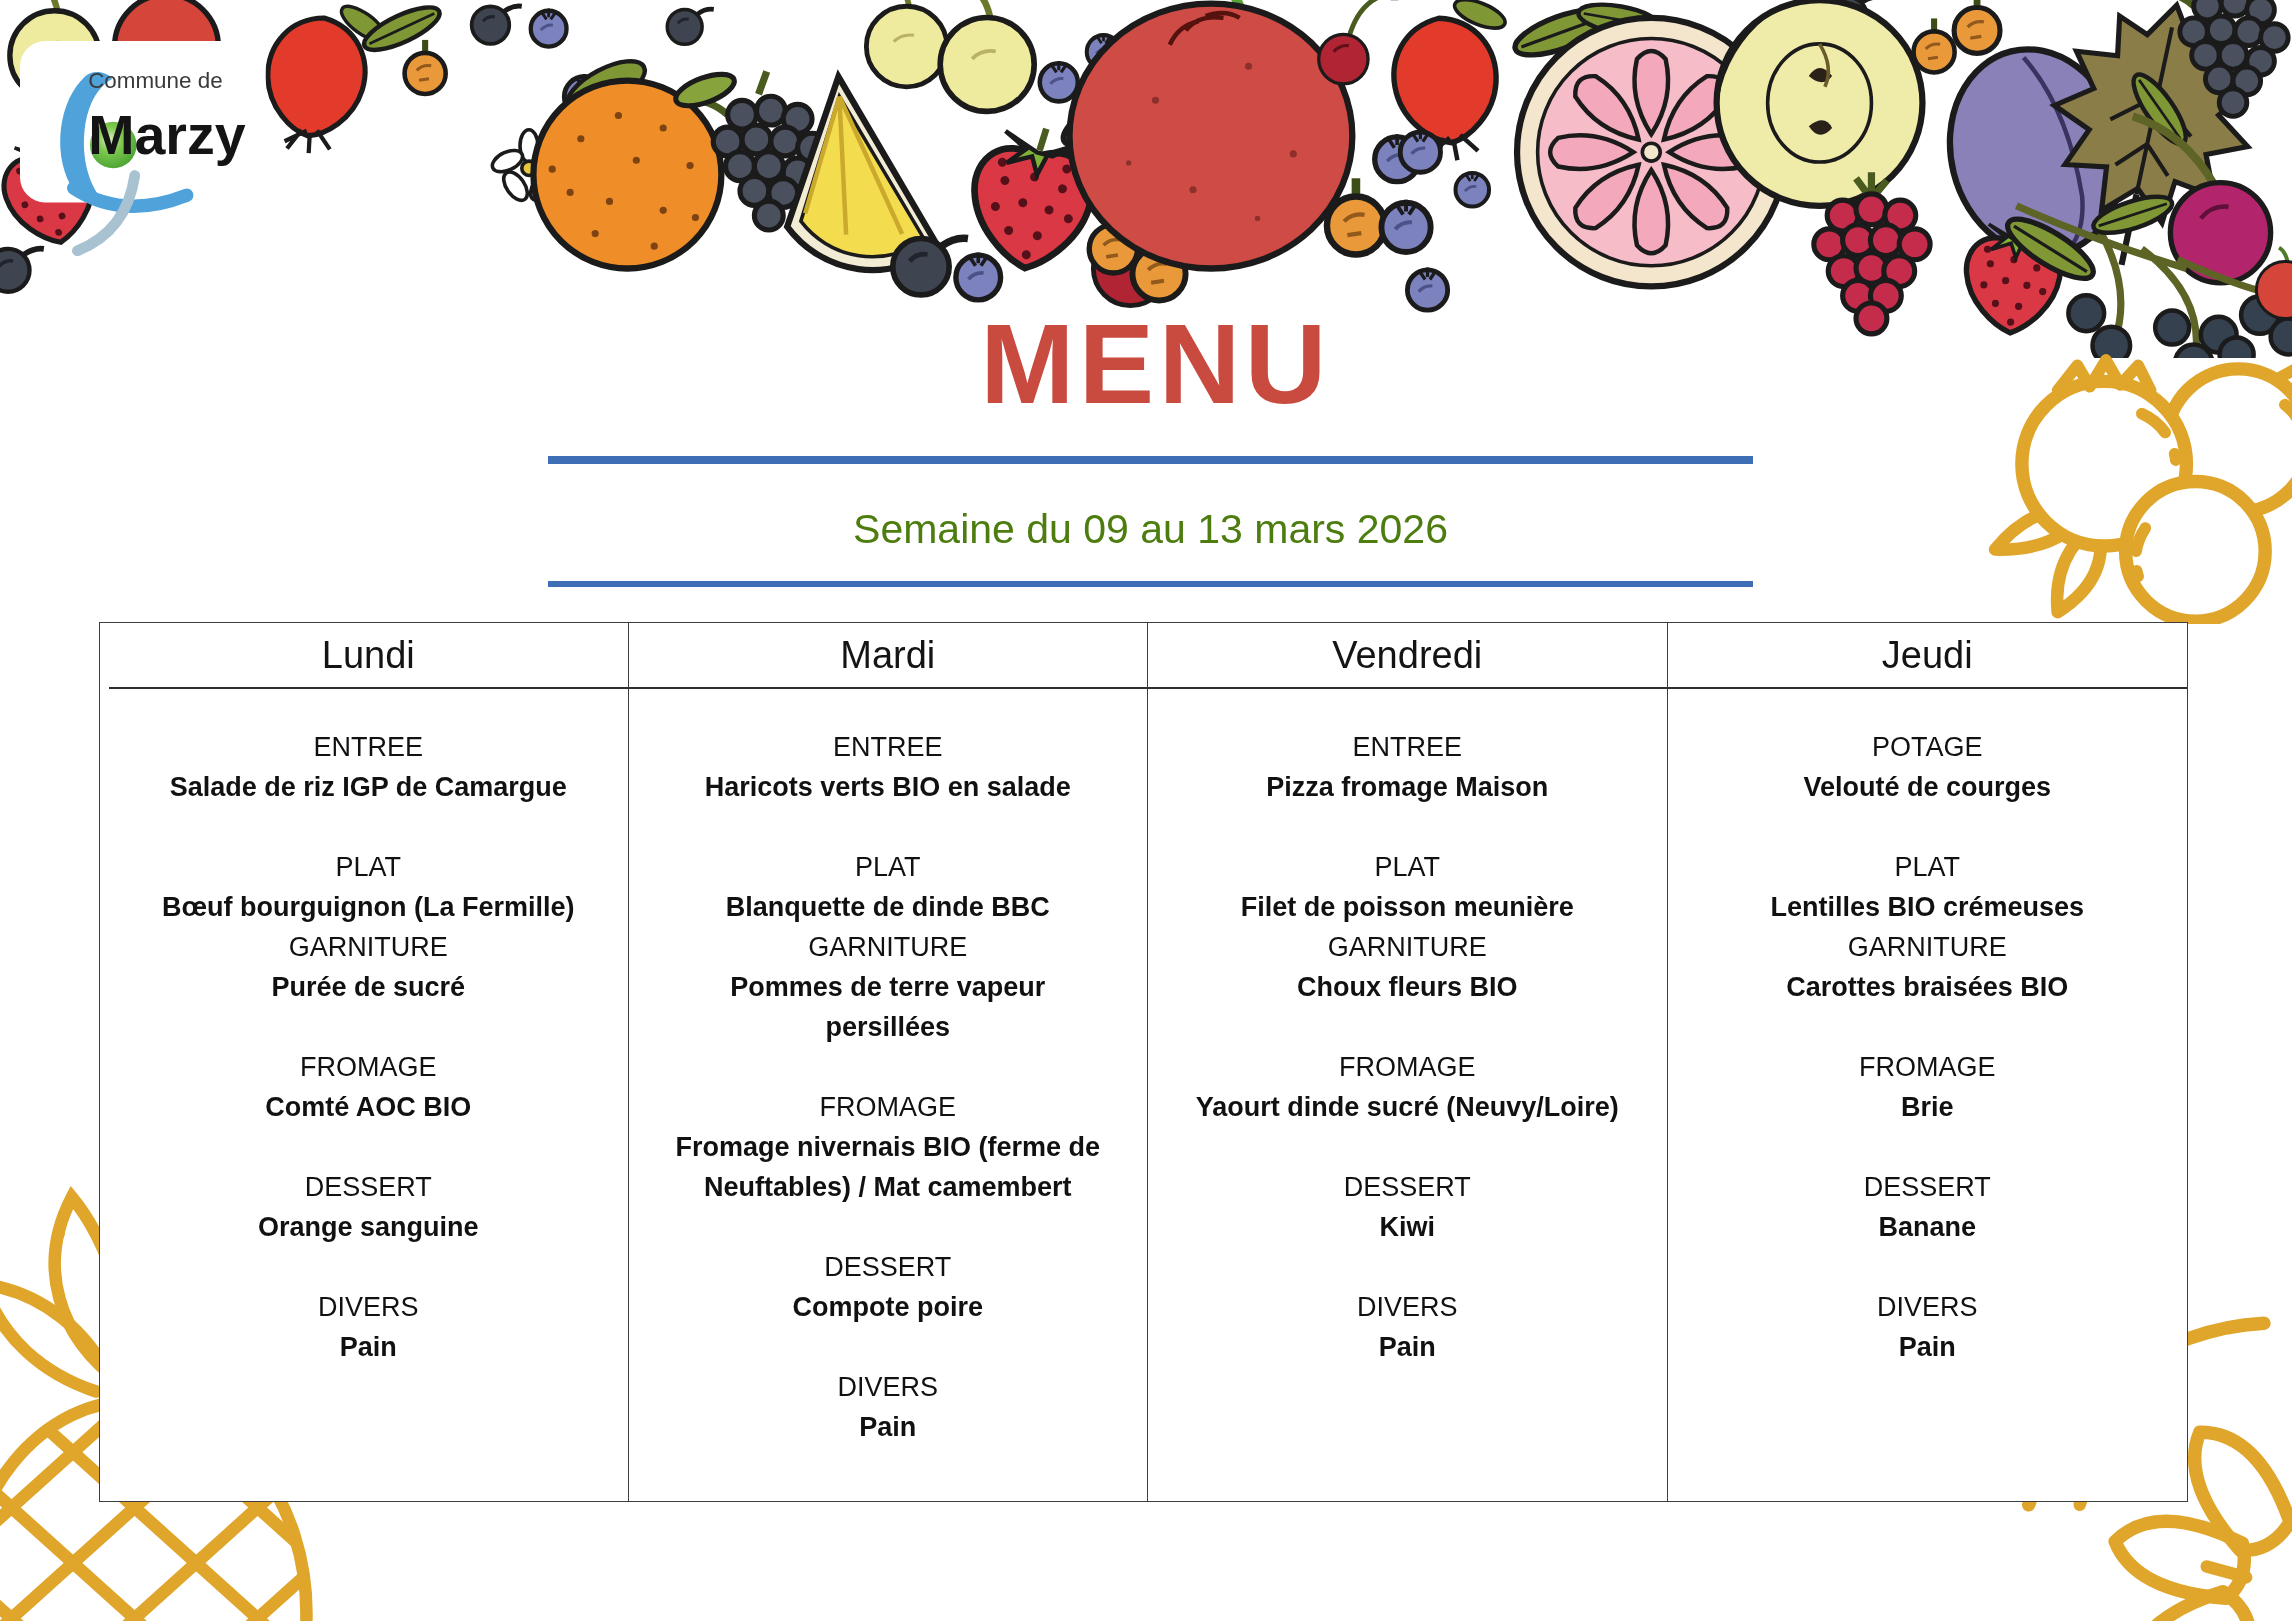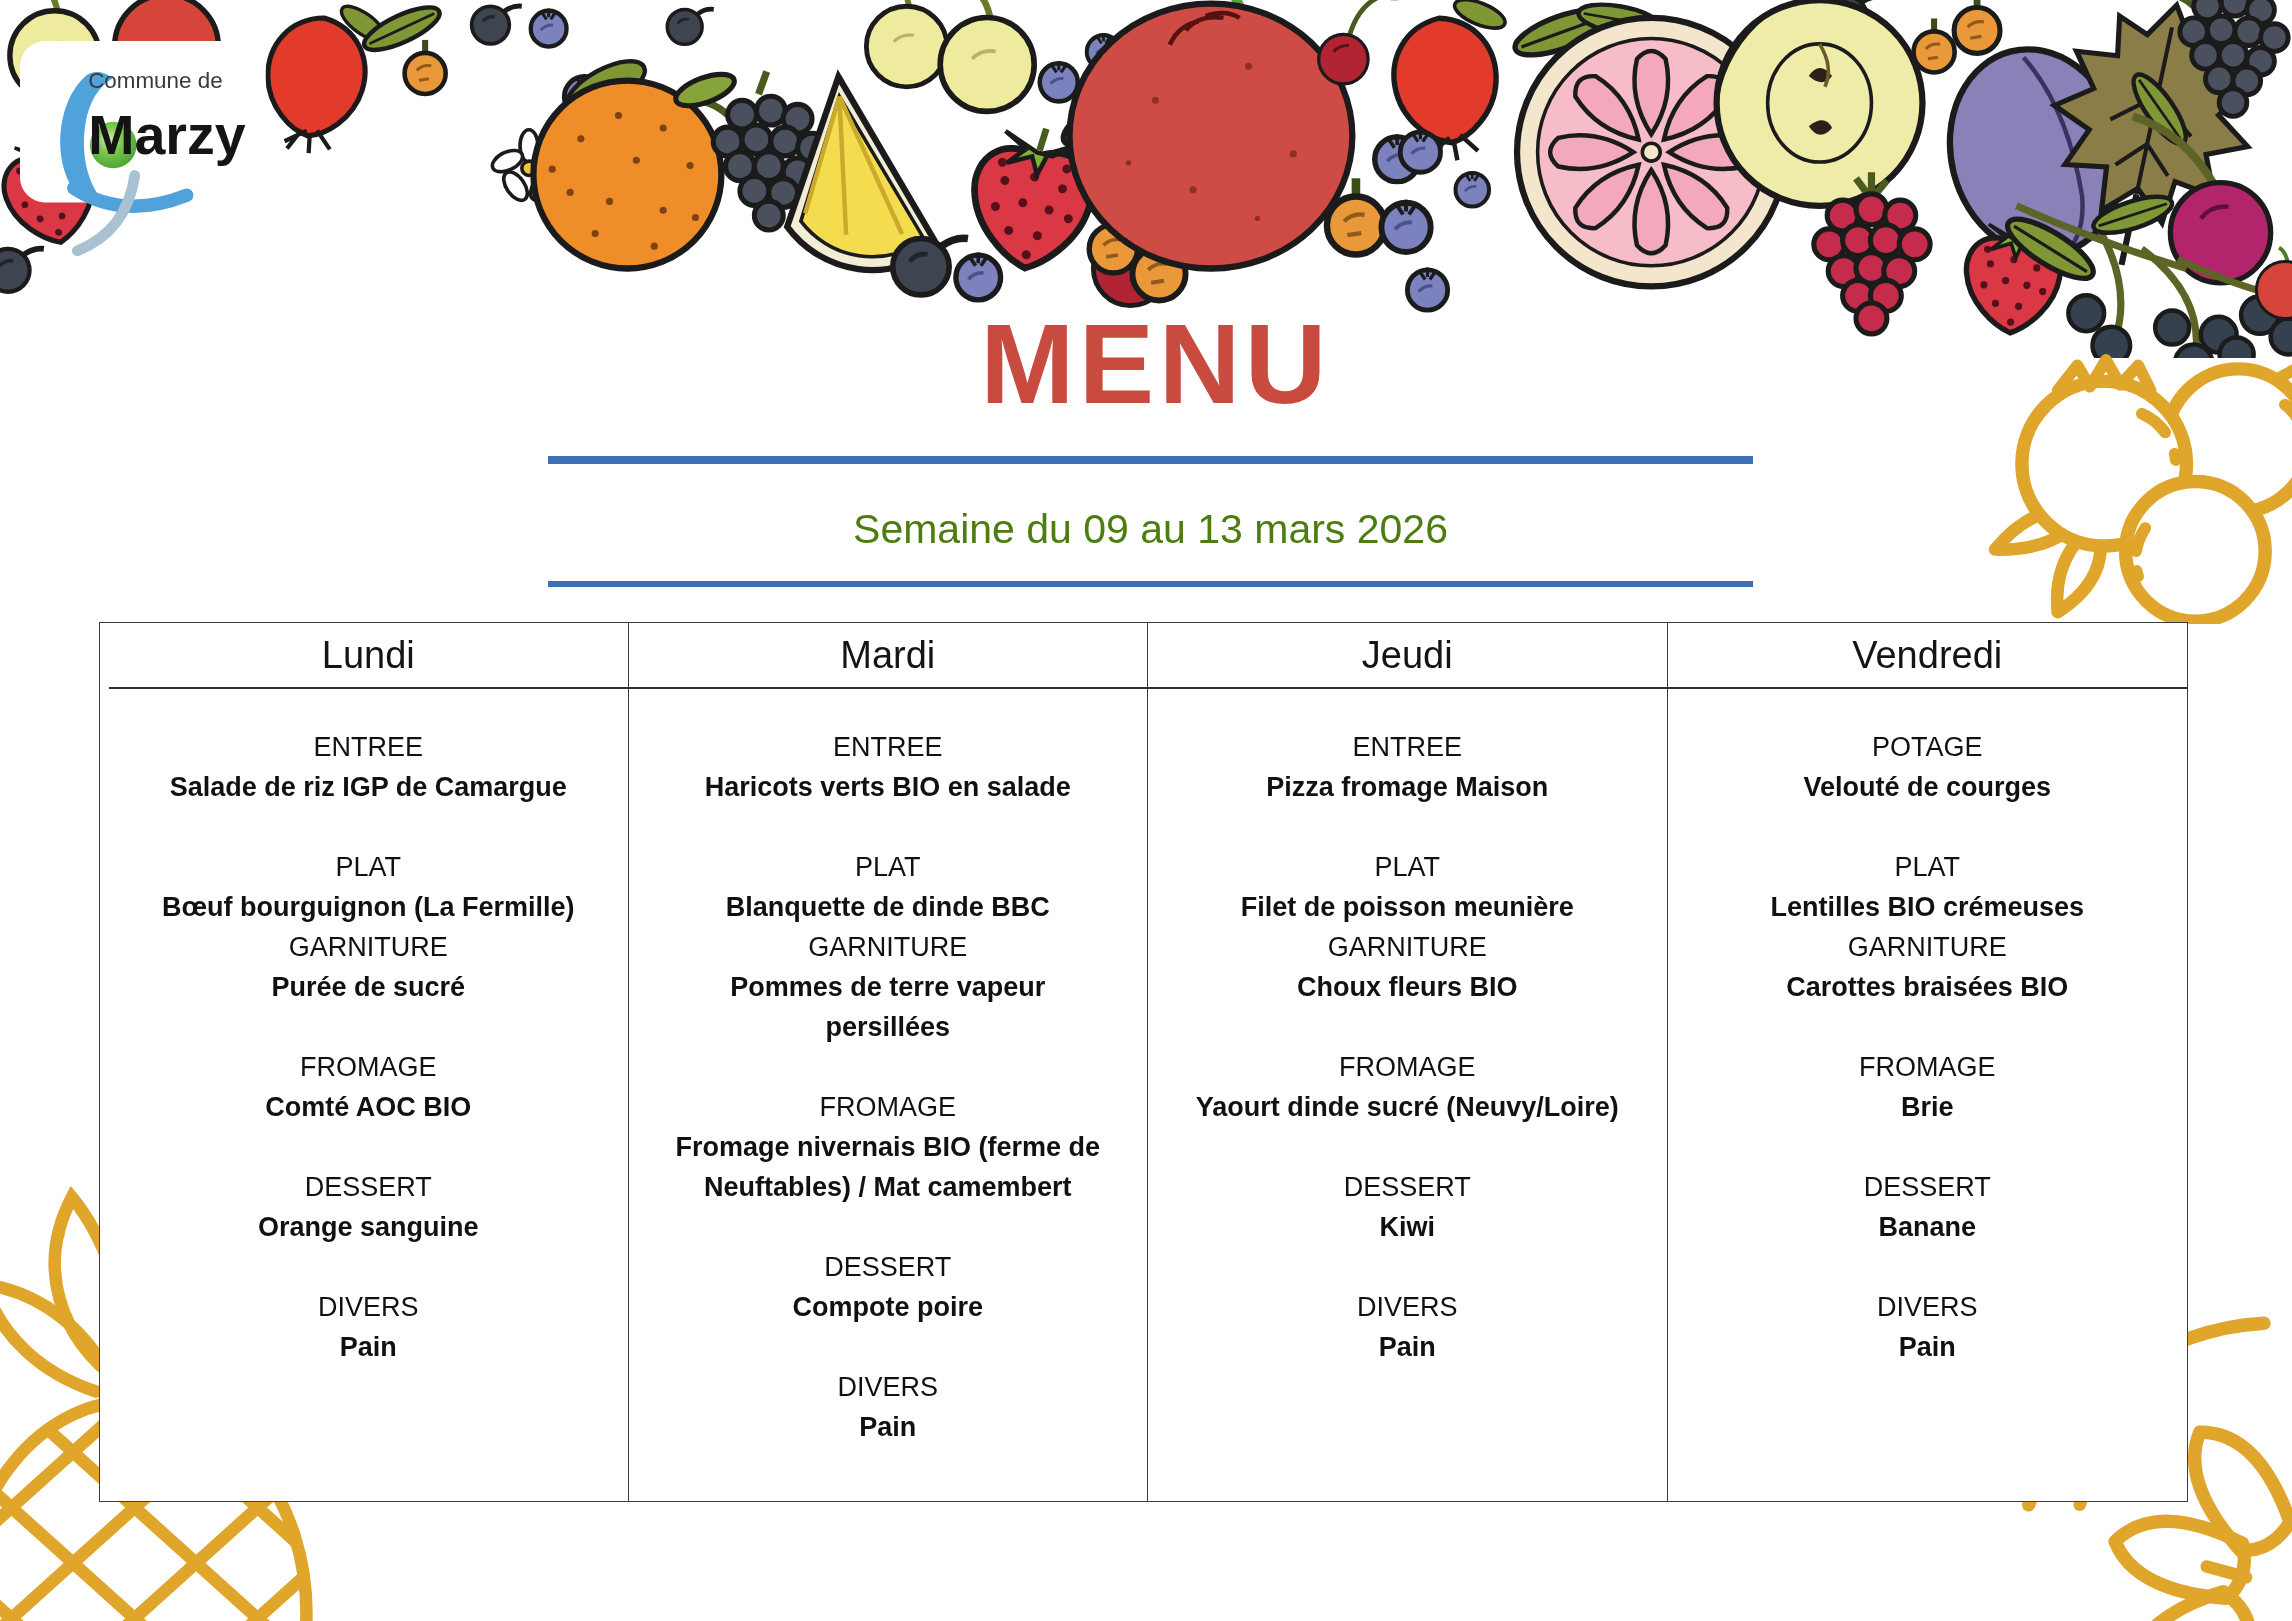--- a/index.html
+++ b/index.html
@@ -322,22 +322,22 @@
 </svg>
 
 <div id="menu-title">MENU</div>
 <div id="rule-top" class="blue-rule"></div>
 <div id="menu-subtitle">Semaine du 09 au 13 mars 2026</div>
 <div id="rule-bottom" class="blue-rule"></div>
 
 <div id="menu-table">
     <div class="day-header">Lundi</div>
     <div class="day-header">Mardi</div>
+    <div class="day-header">Vendredi</div>
     <div class="day-header">Jeudi</div>
-    <div class="day-header">Vendredi</div>
     <div class="day-body">
       <div class="block">
         <div class="sec-label">ENTREE</div>
         <div class="sec-item">Salade de riz IGP de Camargue</div>
       </div>
       <div class="block">
         <div class="sec-label">PLAT</div>
         <div class="sec-item">Bœuf bourguignon (La Fermille)</div>
         <div class="sec-label">GARNITURE</div>
         <div class="sec-item">Purée de sucré</div>

